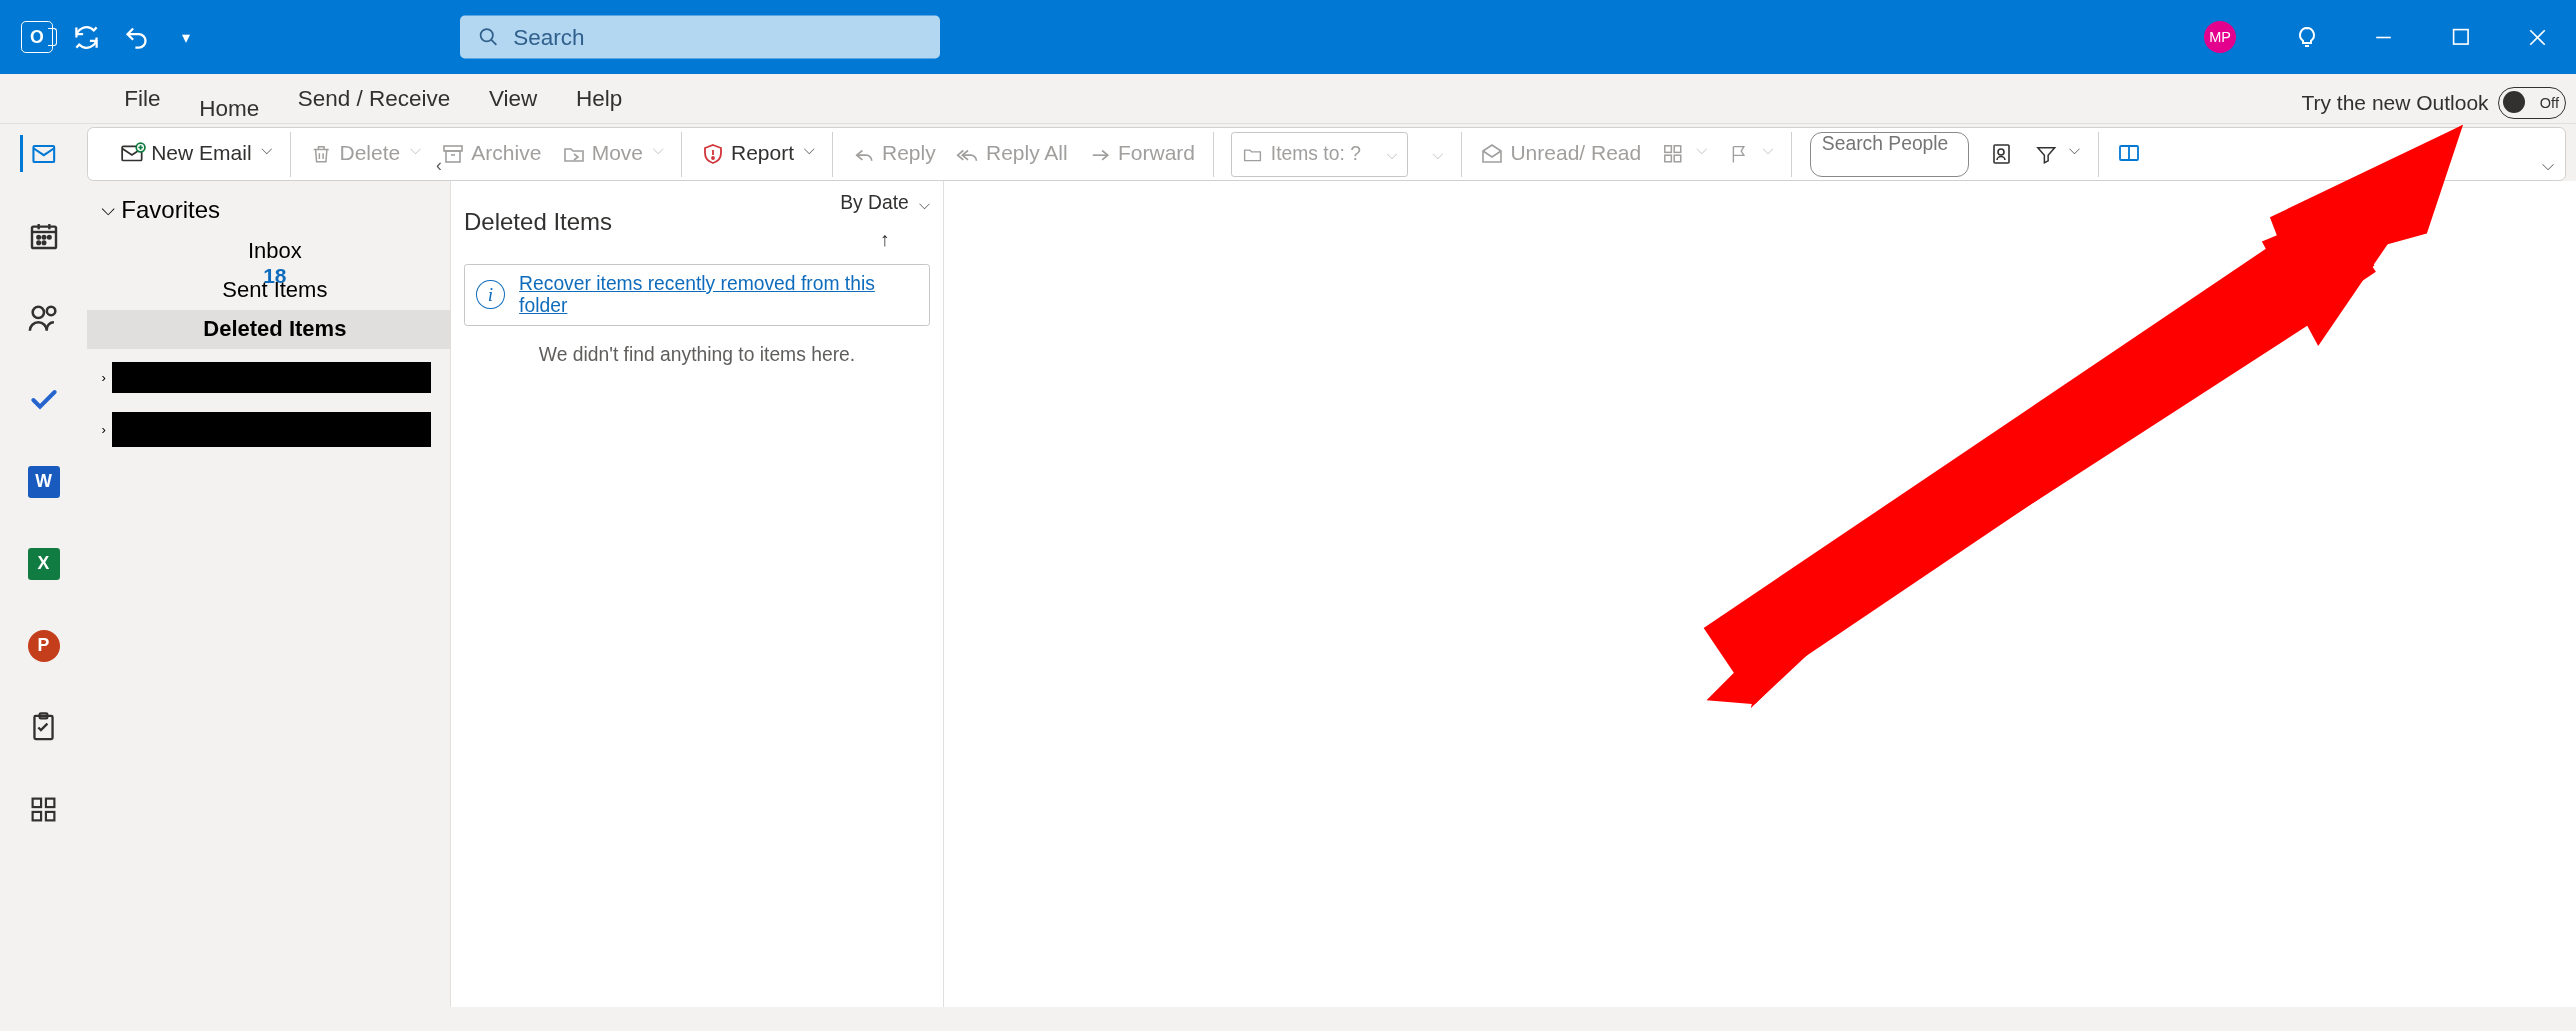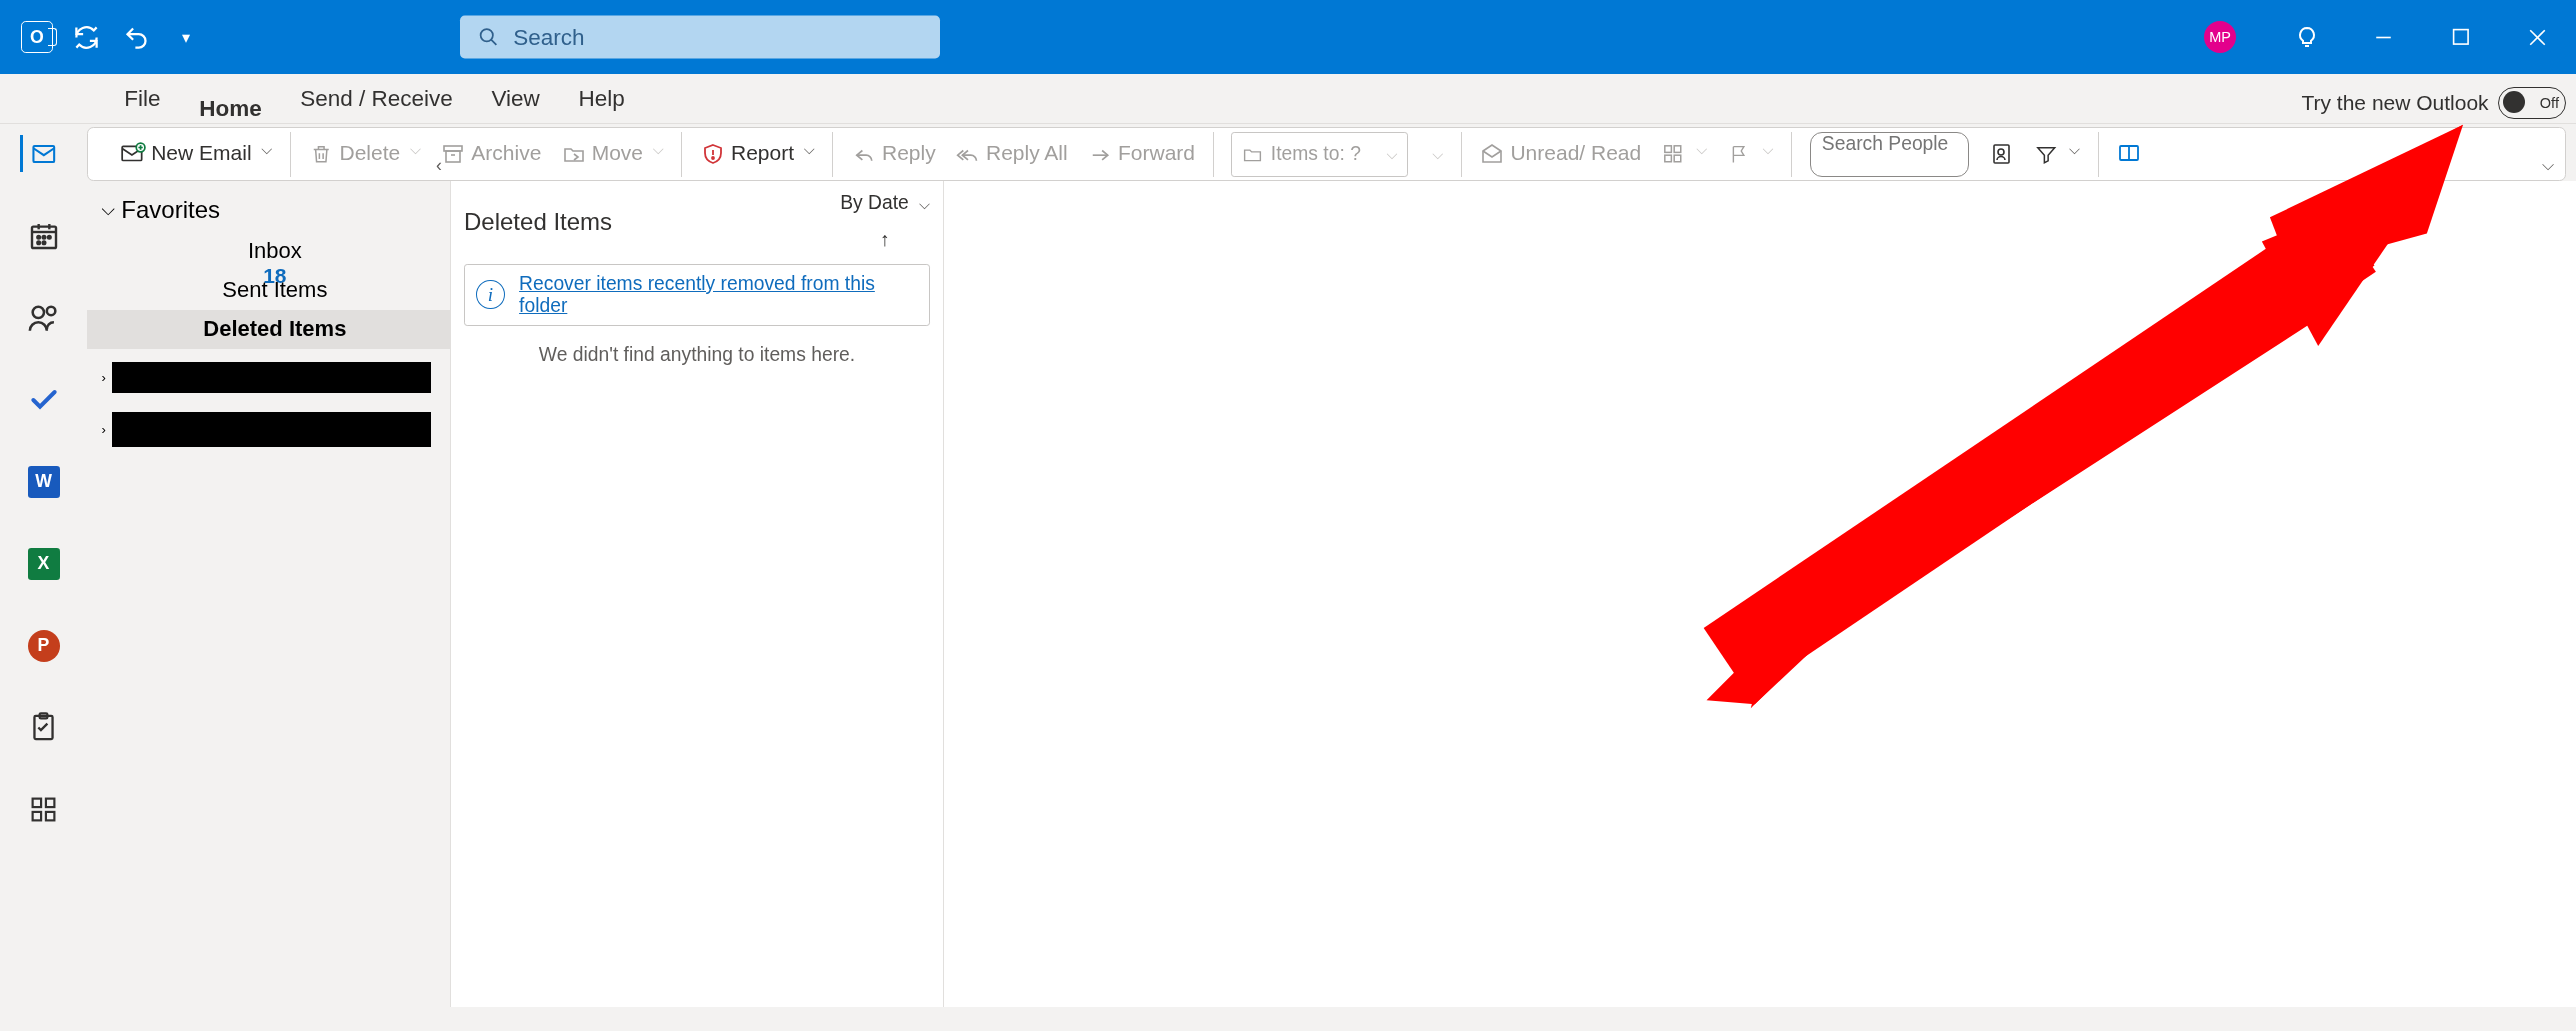--- a/index.html
+++ b/index.html
@@ -14,21 +14,21 @@
 .searchbox { position:absolute; left:460px; top:50%; transform:translateY(-50%); width:480px; height:43px; background:#b3d6f1; border-radius:4.8px; display:flex; align-items:center; padding:0 17.7px; color:#1a4e7a; gap:14.5px;}
 .searchbox input { flex:1; background:transparent; border:none; font-size:22.5px; color:#14532d; outline:none;}
 .searchbox input::placeholder{color:#30608c;}
 .tb-right { position:absolute; right:0; top:0; bottom:0; display:flex; align-items:center; }
 .avatar { width:32px;height:32px;border-radius:50%;background:#e3008c;color:#fff;display:flex;align-items:center;justify-content:center;font-size:14.5px;font-weight:500;margin-right:32px;}
 .tb-btn { width:77px;height:74px;display:flex;align-items:center;justify-content:center;color:#fff;font-size:22.5px;}
 
 
 .menubar { height:50px; background:#f3f2f1; display:flex; align-items:center; padding-left:105px; border-bottom:0.8px solid #e1dfdd; position:relative;}
 .menubar .tab { font-size:22.5px; color:#323130; padding:0 19.3px; height:64px; display:flex; align-items:center; }
-.menubar .tab.active { font-weight:700; border-bottom:3.2px solid #323130;margin-top:24px; }
+.menubar .tab.active { font-weight:400; border-bottom:3.2px solid #323130;margin-top:24px; }
 .try-new { position:absolute; right:9.7px; top:8px; bottom:0; display:flex; align-items:center; gap:9.7px; font-size:21px; color:#323130;}
 .toggle { width:68px;height:32px;border:1.6px solid #323130;border-radius:16px;position:relative;display:flex;align-items:center;justify-content:flex-end;padding-right:6.4px;font-size:14.5px;}
 .toggle::before { content:""; position:absolute; left:3.2px; top:3.2px; width:22.5px;height:22.5px;border-radius:50%;background:#323130;}
 
 
 .ribbon-row { display:flex; }
 .vrail { width:87px; background:#f3f2f1; display:flex; flex-direction:column; align-items:center; padding-top:11.3px; gap:45px; }
 .vrail .vicon { width:37px;height:37px;display:flex;align-items:center;justify-content:center;font-size:27px;}
 .vrail .mail-sel { border-left:3.2px solid #0078d4; padding-left:6.4px; margin-left:-9.7px;}
 .appicon { width:32px;height:32px;border-radius:3.2px;display:flex;align-items:center;justify-content:center;color:#fff;font-weight:700;font-size:17.7px;}

